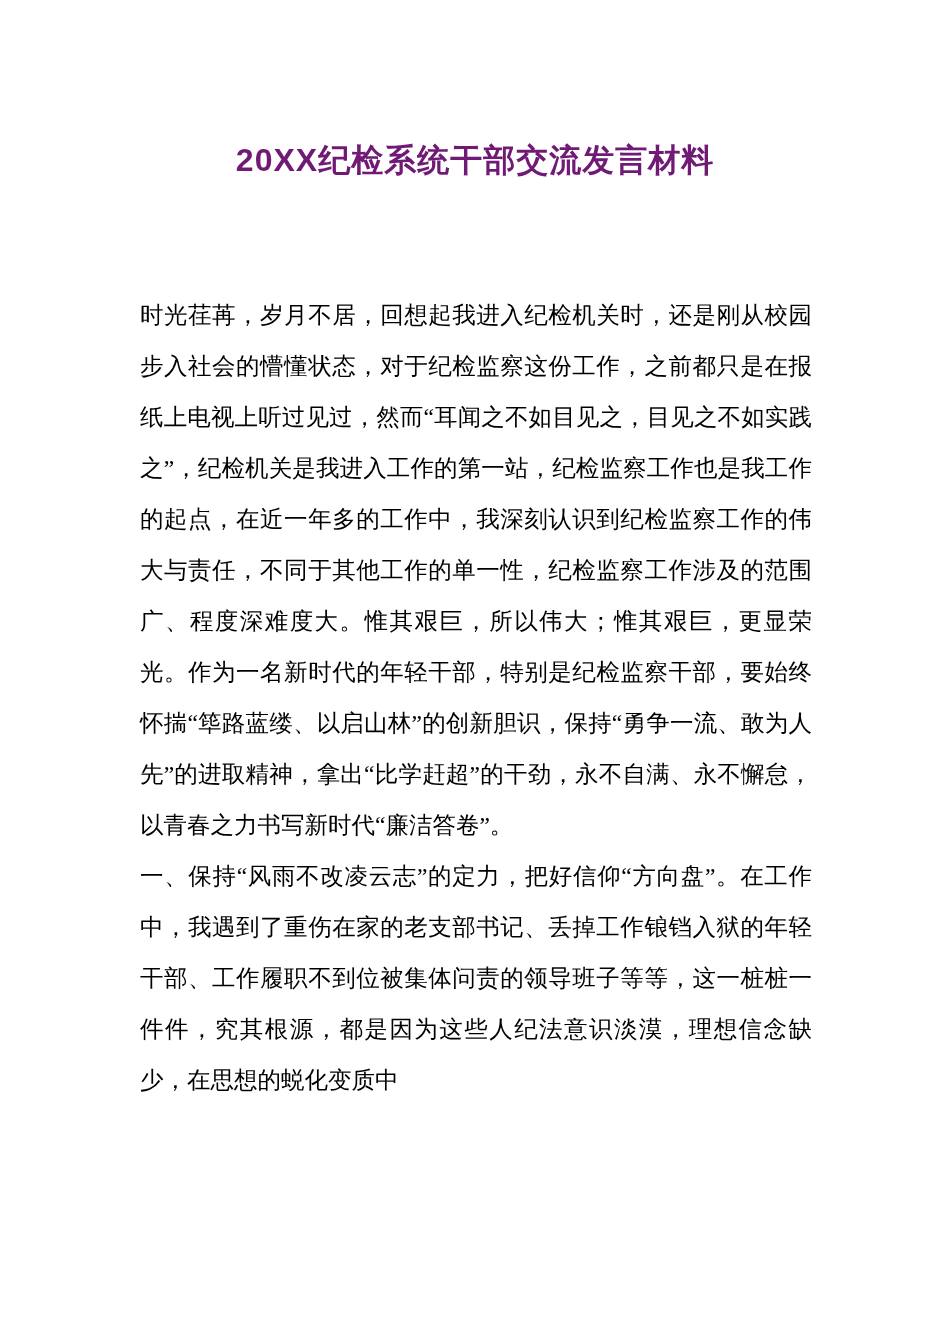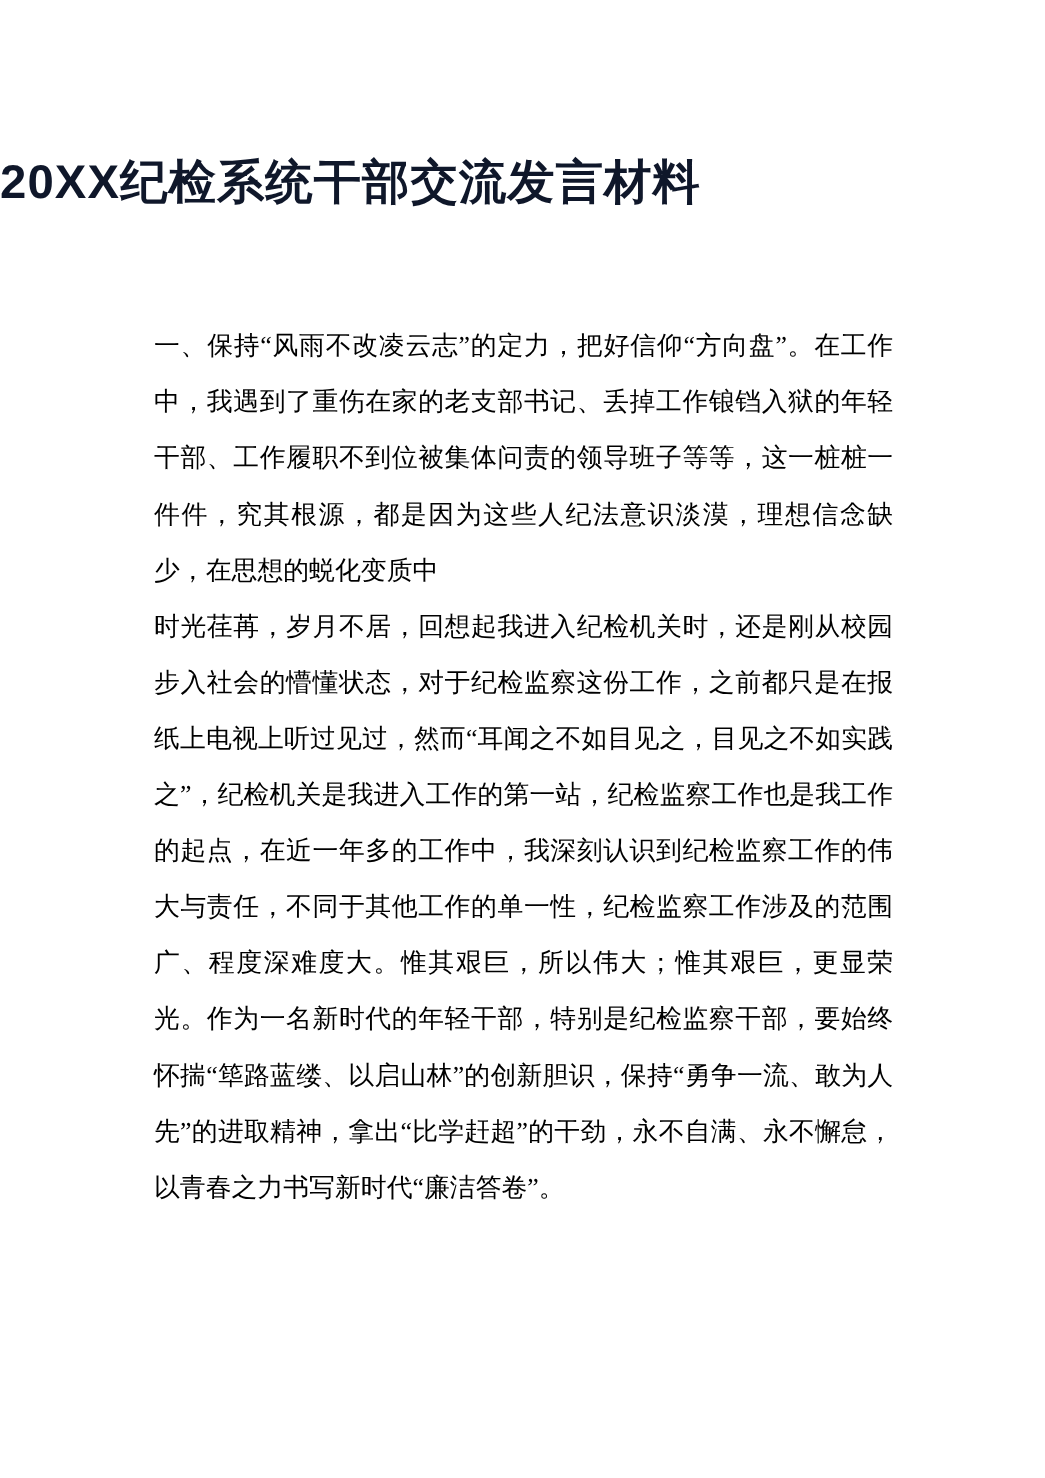--- a/index.html
+++ b/index.html
@@ -22,26 +22,27 @@
     background: #ffffff;
     position: relative;
   }
   .doc-title {
     margin: 0;
     padding: 0;
     position: absolute;
     top: 140px;
     left: 0;
     right: 0;
+    text-align: center;
     font-family: "Liberation Sans", "DejaVu Sans", sans-serif;
     font-weight: bold;
-    font-size: 43px;
+    font-size: 32px;
     letter-spacing: 1px;
     line-height: 1.25;
-    color: #0f172a;
+    color: #701a75;
   }
   .doc-body {
     position: absolute;
     top: 290px;
     left: 140px;
     width: 672px;
   }
   .para {
     margin: 0 0 0 0;
     font-size: 23.5px;
@@ -57,17 +58,17 @@
   }
 </style>
 </head>
 <body>
 
 <div class="page">
 
   <h1 class="doc-title">20XX纪检系统干部交流发言材料</h1>
 
   <div class="doc-body">
+    <p class="para">时光荏苒，岁月不居，回想起我进入纪检机关时，还是刚从校园步入社会的懵懂状态，对于纪检监察这份工作，之前都只是在报纸上电视上听过见过，然而“耳闻之不如目见之，目见之不如实践之”，纪检机关是我进入工作的第一站，纪检监察工作也是我工作的起点，在近一年多的工作中，我深刻认识到纪检监察工作的伟大与责任，不同于其他工作的单一性，纪检监察工作涉及的范围广、程度深难度大。惟其艰巨，所以伟大；惟其艰巨，更显荣光。作为一名新时代的年轻干部，特别是纪检监察干部，要始终怀揣“筚路蓝缕、以启山林”的创新胆识，保持“勇争一流、敢为人先”的进取精神，拿出“比学赶超”的干劲，永不自满、永不懈怠，以青春之力书写新时代“廉洁答卷”。</p>
     <p class="para">一、保持“风雨不改凌云志”的定力，把好信仰“方向盘”。在工作中，我遇到了重伤在家的老支部书记、丢掉工作锒铛入狱的年轻干部、工作履职不到位被集体问责的领导班子等等，这一桩桩一件件，究其根源，都是因为这些人纪法意识淡漠，理想信念缺少，在思想的蜕化变质中</p>
-    <p class="para">时光荏苒，岁月不居，回想起我进入纪检机关时，还是刚从校园步入社会的懵懂状态，对于纪检监察这份工作，之前都只是在报纸上电视上听过见过，然而“耳闻之不如目见之，目见之不如实践之”，纪检机关是我进入工作的第一站，纪检监察工作也是我工作的起点，在近一年多的工作中，我深刻认识到纪检监察工作的伟大与责任，不同于其他工作的单一性，纪检监察工作涉及的范围广、程度深难度大。惟其艰巨，所以伟大；惟其艰巨，更显荣光。作为一名新时代的年轻干部，特别是纪检监察干部，要始终怀揣“筚路蓝缕、以启山林”的创新胆识，保持“勇争一流、敢为人先”的进取精神，拿出“比学赶超”的干劲，永不自满、永不懈怠，以青春之力书写新时代“廉洁答卷”。</p>
   </div>
 
 </div>
 
 </body></html>

